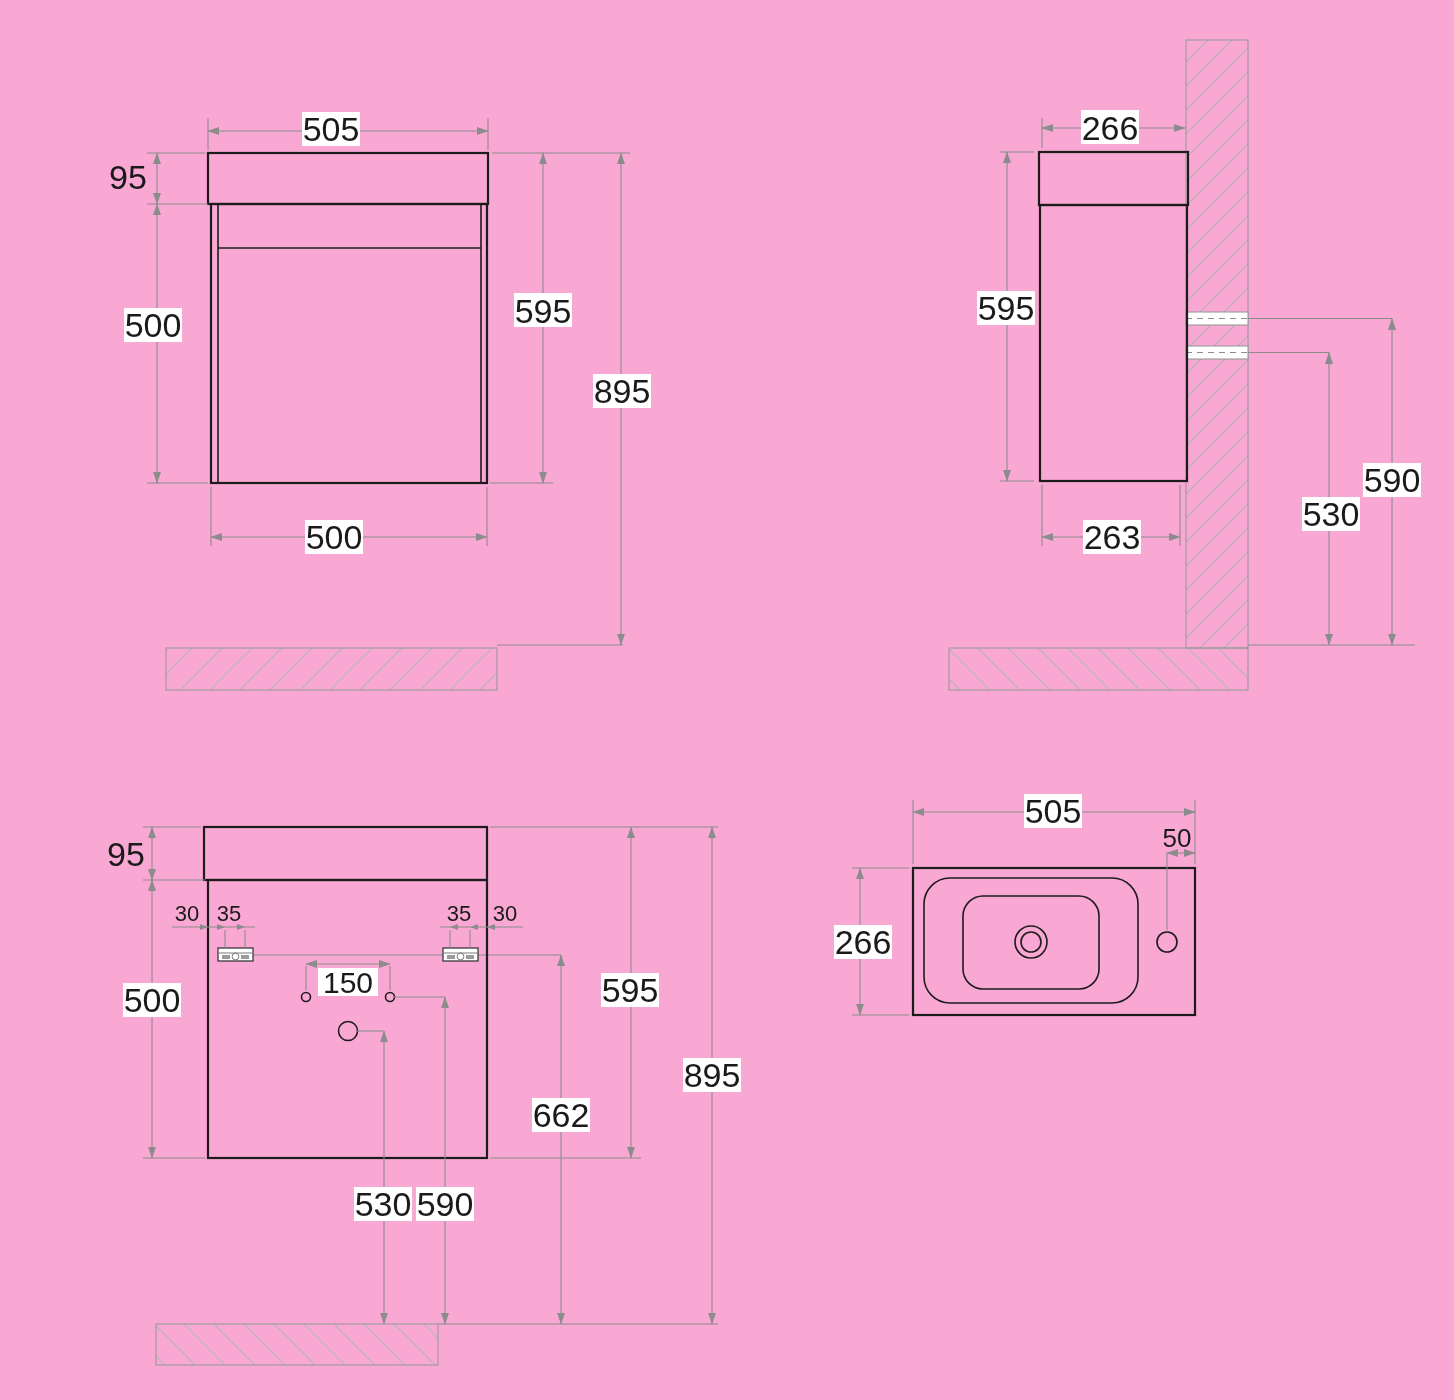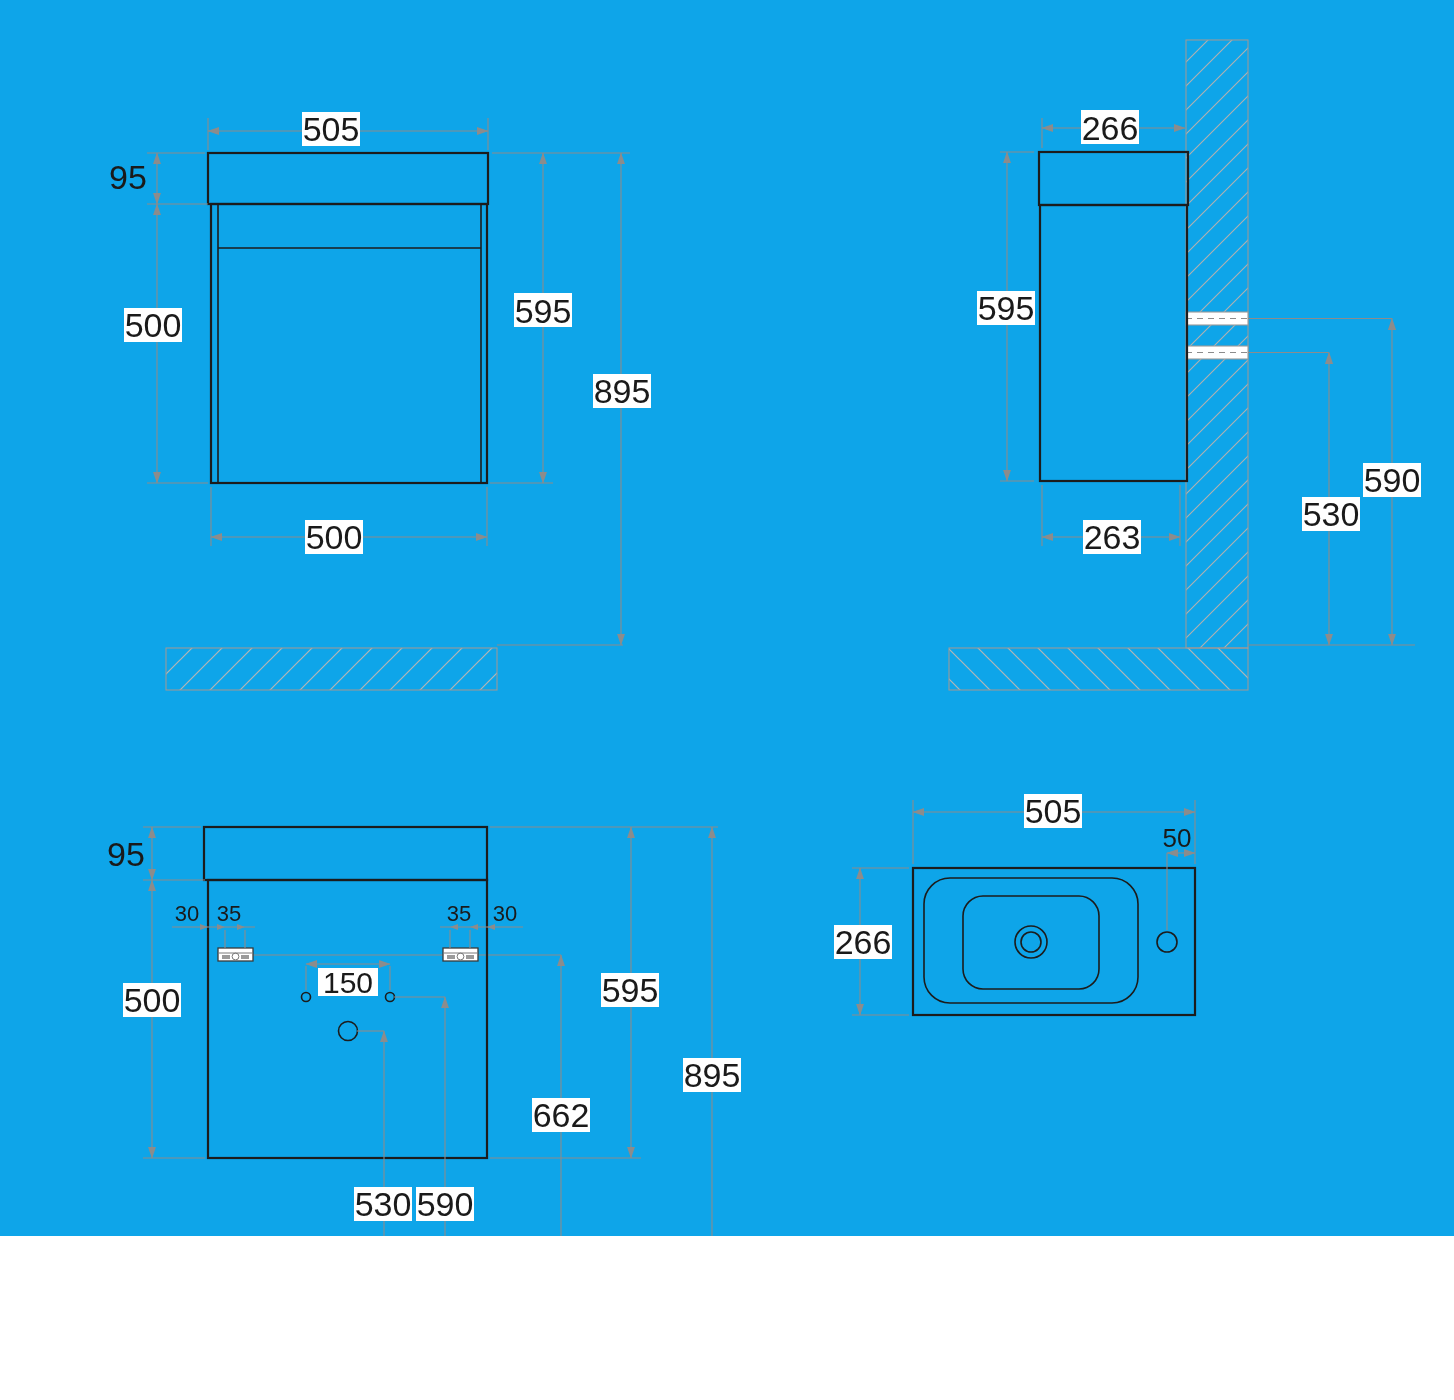--- a/index.html
+++ b/index.html
@@ -1,16 +1,16 @@
 <!DOCTYPE html>
 <html><head>
 <meta charset="utf-8">
 <style>
   html,body{margin:0;padding:0;background:#ffffff;}
-  .page{width:1454px;height:1236px;background:#0ea5e9;position:relative;font-family:"Liberation Sans",sans-serif;}
+  .page{width:1454px;height:1400px;background:#f9a8d4;position:relative;font-family:"Liberation Sans",sans-serif;}
   svg{display:block;}
   .obj{stroke:#1c1c1c;stroke-width:2.2;fill:none;}
   .obj-thin{stroke:#1c1c1c;stroke-width:1.6;fill:none;}
   .dim{stroke:#8c8c8c;stroke-width:1.1;fill:none;}
   .dash{stroke:#8c8c8c;stroke-width:1.1;fill:none;stroke-dasharray:6 5;}
   .hatch-edge{stroke:#9a9a9a;stroke-width:1.1;}
   .mask{fill:#ffffff;stroke:none;}
   text{fill:#1a1a1a;text-anchor:middle;font-family:"Liberation Sans",sans-serif;}
   .t-big{font-size:34px;}
   .t-mid{font-size:30px;}

